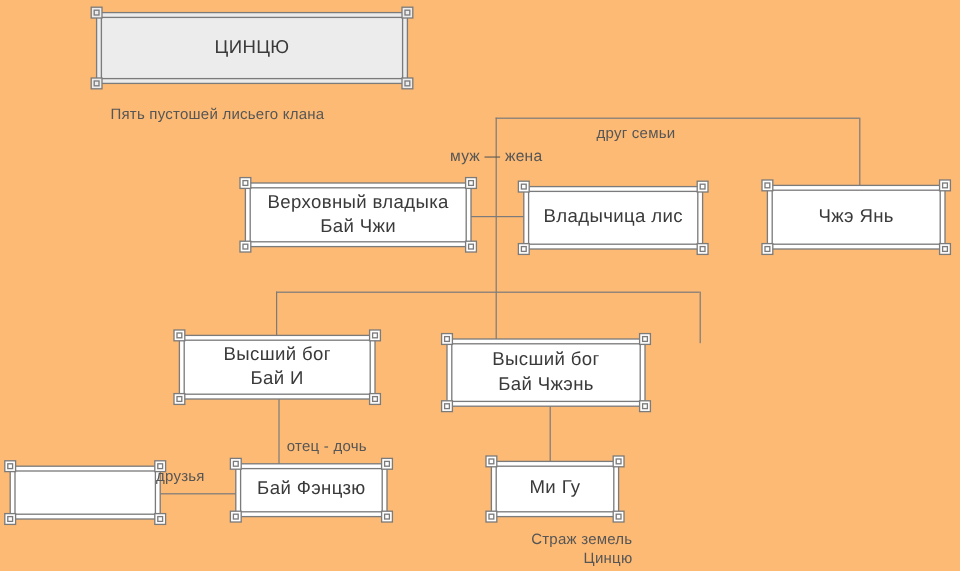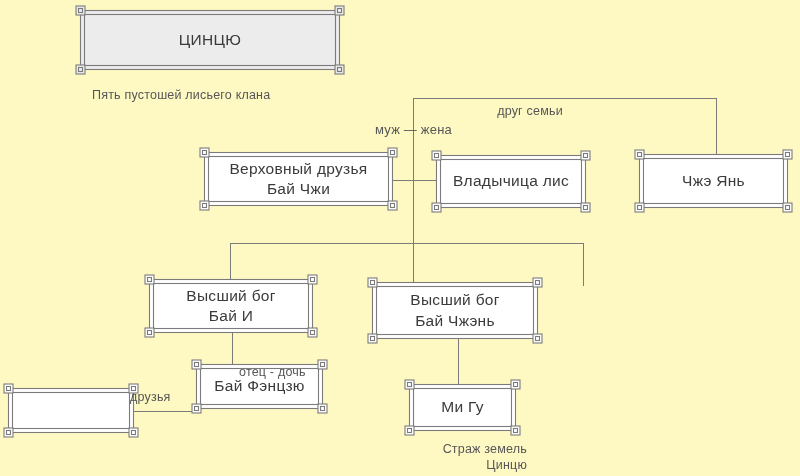--- a/index.html
+++ b/index.html
@@ -1,17 +1,17 @@
 <!DOCTYPE html>
 <html style="--line: #7b7b7b;"><head>
 <meta charset="utf-8">
 <style>
   html,body{margin:0;padding:0;background:#ffffff;}
   #canvas{
-    position:relative;width:800px;height:476px;background:#fef9c3;
+    position:relative;width:800px;height:476px;background:#fdba74;
     font-family:"Liberation Sans",sans-serif;color:#3a3a3a;overflow:hidden;
   }
   .box{position:absolute;display:flex;align-items:center;justify-content:center;text-align:center;}
   .box .frame{position:absolute;left:0;top:0;overflow:visible;pointer-events:none;}
   .box .txt{
     position:relative;z-index:1;font-size:15.5px;line-height:1.3;
     white-space:pre-line;letter-spacing:.3px;color:#3a3a3a;padding:0 12px;
   }
   .title-txt{font-size:33px;letter-spacing:4px;color:#2d2d2d;font-weight:400;}
   .hline,.vline{position:absolute;background:var(--line,#7b7b7b);}
@@ -23,21 +23,21 @@
   }
   
   #n-title{left:76px;top:6px;width:268px;height:68px;}
   #n-bai-zhi{left:200px;top:148px;width:197px;height:62px;}
   #n-fox-queen{left:432px;top:151px;width:158px;height:61px;}
   #n-zhe-yan{left:635px;top:150px;width:157px;height:62px;}
   #n-bai-yi{left:145px;top:275px;width:172px;height:62px;}
   #n-bai-zhen{left:368px;top:278px;width:174px;height:65px;}
   #n-bai-qian{left:562px;top:280px;width:175px;height:63px;}
   #n-xie-guchou{left:4px;top:384px;width:134px;height:53px;}
-  #n-bai-fengjiu{left:192px;top:360px;width:135px;height:53px;}
+  #n-bai-fengjiu{left:192px;top:382px;width:135px;height:53px;}
   #n-mi-gu{left:405px;top:380px;width:115px;height:55px;}
   
   #lbl-subtitle{left:92px;top:88px;width:268px;}
   #lbl-family-friend{left:430px;top:104px;width:200px;text-align:center;}
   #lbl-spouses{left:348px;top:122px;width:131px;text-align:center;font-size:13px;}
   #lbl-father-daughter{left:239px;top:365px;}
   #lbl-friends{left:130px;top:390px;width:66px;}
   #lbl-footnote{left:397px;top:442px;width:130px;text-align:right;}
 </style>
 </head>
@@ -79,21 +79,21 @@
         <rect x="8.5" y="8.5" width="180" height="45" fill="none" stroke="#7b7b7b" stroke-width="1.1"></rect>
         <rect x="0" y="0" width="9" height="9" fill="#ffffff" stroke="#7b7b7b" stroke-width="1.1"></rect>
         <rect x="2.5" y="2.5" width="4" height="4" fill="none" stroke="#7b7b7b" stroke-width="1.1"></rect>
         <rect x="188" y="0" width="9" height="9" fill="#ffffff" stroke="#7b7b7b" stroke-width="1.1"></rect>
         <rect x="190.5" y="2.5" width="4" height="4" fill="none" stroke="#7b7b7b" stroke-width="1.1"></rect>
         <rect x="0" y="53" width="9" height="9" fill="#ffffff" stroke="#7b7b7b" stroke-width="1.1"></rect>
         <rect x="2.5" y="55.5" width="4" height="4" fill="none" stroke="#7b7b7b" stroke-width="1.1"></rect>
         <rect x="188" y="53" width="9" height="9" fill="#ffffff" stroke="#7b7b7b" stroke-width="1.1"></rect>
         <rect x="190.5" y="55.5" width="4" height="4" fill="none" stroke="#7b7b7b" stroke-width="1.1"></rect>
       </svg>
-    <span class="txt">Верховный друзья
+    <span class="txt">Верховный владыка
 Бай Чжи</span>
   </div>
   <div class="box ornate" id="n-fox-queen">
       <svg width="158" height="61" class="frame">
         <rect x="4.5" y="4.5" width="149" height="52" fill="#ffffff" stroke="#7b7b7b" stroke-width="1.1"></rect>
         <rect x="8.5" y="8.5" width="141" height="44" fill="none" stroke="#7b7b7b" stroke-width="1.1"></rect>
         <rect x="0" y="0" width="9" height="9" fill="#ffffff" stroke="#7b7b7b" stroke-width="1.1"></rect>
         <rect x="2.5" y="2.5" width="4" height="4" fill="none" stroke="#7b7b7b" stroke-width="1.1"></rect>
         <rect x="149" y="0" width="9" height="9" fill="#ffffff" stroke="#7b7b7b" stroke-width="1.1"></rect>
         <rect x="151.5" y="2.5" width="4" height="4" fill="none" stroke="#7b7b7b" stroke-width="1.1"></rect>

